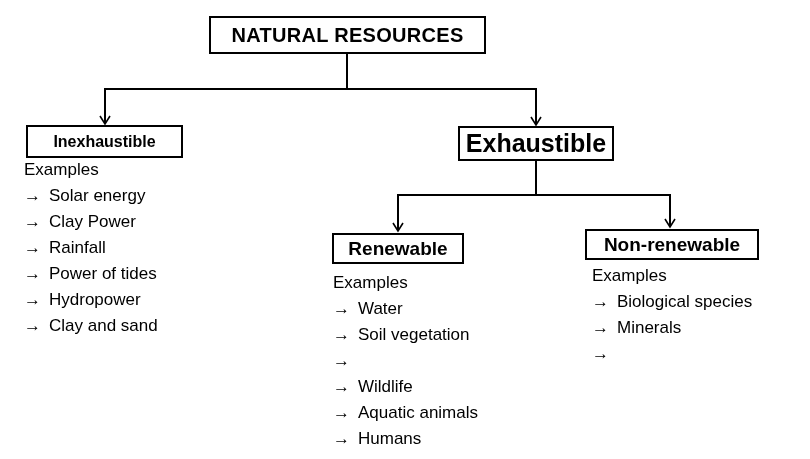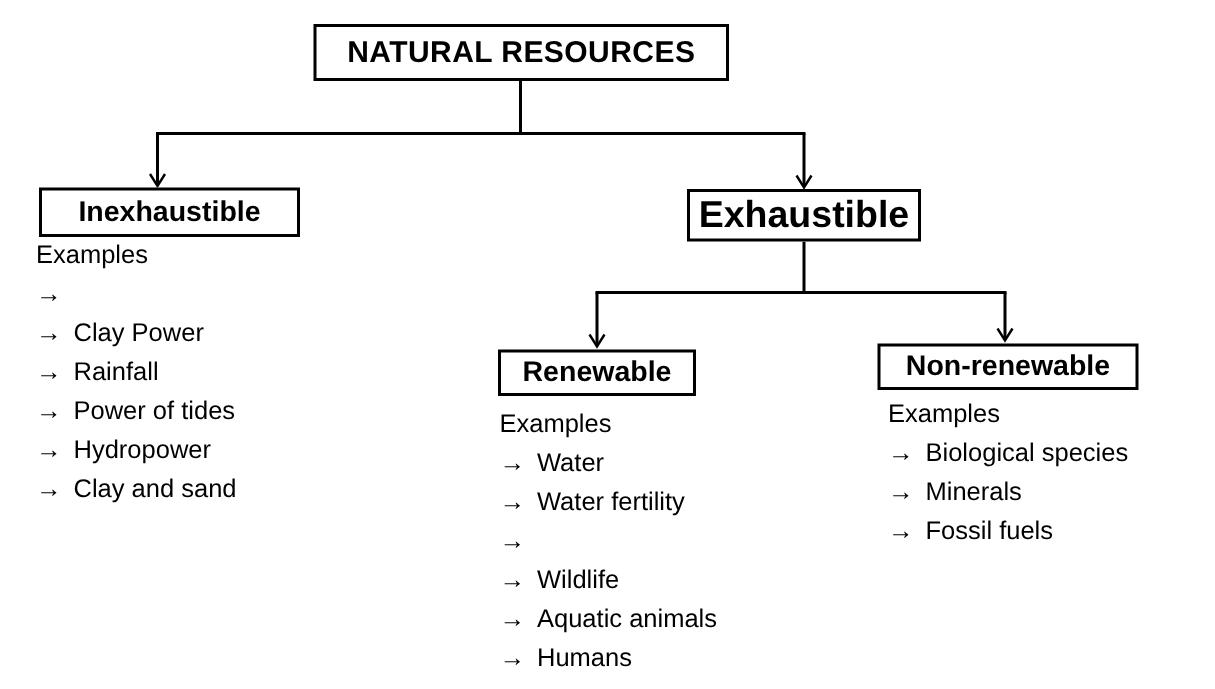--- a/index.html
+++ b/index.html
@@ -25,21 +25,21 @@
     display: flex;
     align-items: center;
     justify-content: center;
     font-weight: bold;
     white-space: nowrap;
   }
   .node-root {
     left: 209px; top: 16px; width: 277px; height: 38px;
     font-size: 20px; letter-spacing: 0.3px; text-align: center;
   }
-  .node-inexhaustible { left: 26px;  top: 125px; width: 174px; height: 33px; font-size: 19px; }
+  .node-inexhaustible { left: 26px;  top: 125px; width: 157px; height: 33px; font-size: 16px; }
   .node-exhaustible   { left: 458px; top: 126px; width: 156px; height: 35px; font-size: 25px; }
   .node-renewable     { left: 332px; top: 233px; width: 132px; height: 31px; font-size: 19px; }
   .node-nonrenewable  { left: 585px; top: 229px; width: 174px; height: 31px; font-size: 19px; }
   .example-list {
     position: absolute;
     font-size: 17px;
     line-height: 26px;
     white-space: nowrap;
   }
   .list-inexhaustible { left: 24px;  top: 157px; }
@@ -94,20 +94,21 @@
   </div>
 
   <div class="node node-nonrenewable">
     <span>Non-renewable</span>
   </div>
 
   <div class="example-list list-inexhaustible">
     <div class="list-title">Examples</div>
     <div class="list-item">
       <span class="item-arrow">→</span>
+      <span>Solar energy</span>
     </div>
     <div class="list-item">
       <span class="item-arrow">→</span>
       <span>Clay Power</span>
     </div>
     <div class="list-item">
       <span class="item-arrow">→</span>
       <span>Rainfall</span>
     </div>
     <div class="list-item">
@@ -125,21 +126,21 @@
   </div>
 
   <div class="example-list list-renewable">
     <div class="list-title">Examples</div>
     <div class="list-item">
       <span class="item-arrow">→</span>
       <span>Water</span>
     </div>
     <div class="list-item">
       <span class="item-arrow">→</span>
-      <span>Water fertility</span>
+      <span>Soil vegetation</span>
     </div>
     <div class="list-item">
       <span class="item-arrow">→</span>
     </div>
     <div class="list-item">
       <span class="item-arrow">→</span>
       <span>Wildlife</span>
     </div>
     <div class="list-item">
       <span class="item-arrow">→</span>
@@ -156,17 +157,16 @@
     <div class="list-item">
       <span class="item-arrow">→</span>
       <span>Biological species</span>
     </div>
     <div class="list-item">
       <span class="item-arrow">→</span>
       <span>Minerals</span>
     </div>
     <div class="list-item">
       <span class="item-arrow">→</span>
-      <span>Fossil fuels</span>
     </div>
   </div>
 
 </div>
 
 </body></html>

